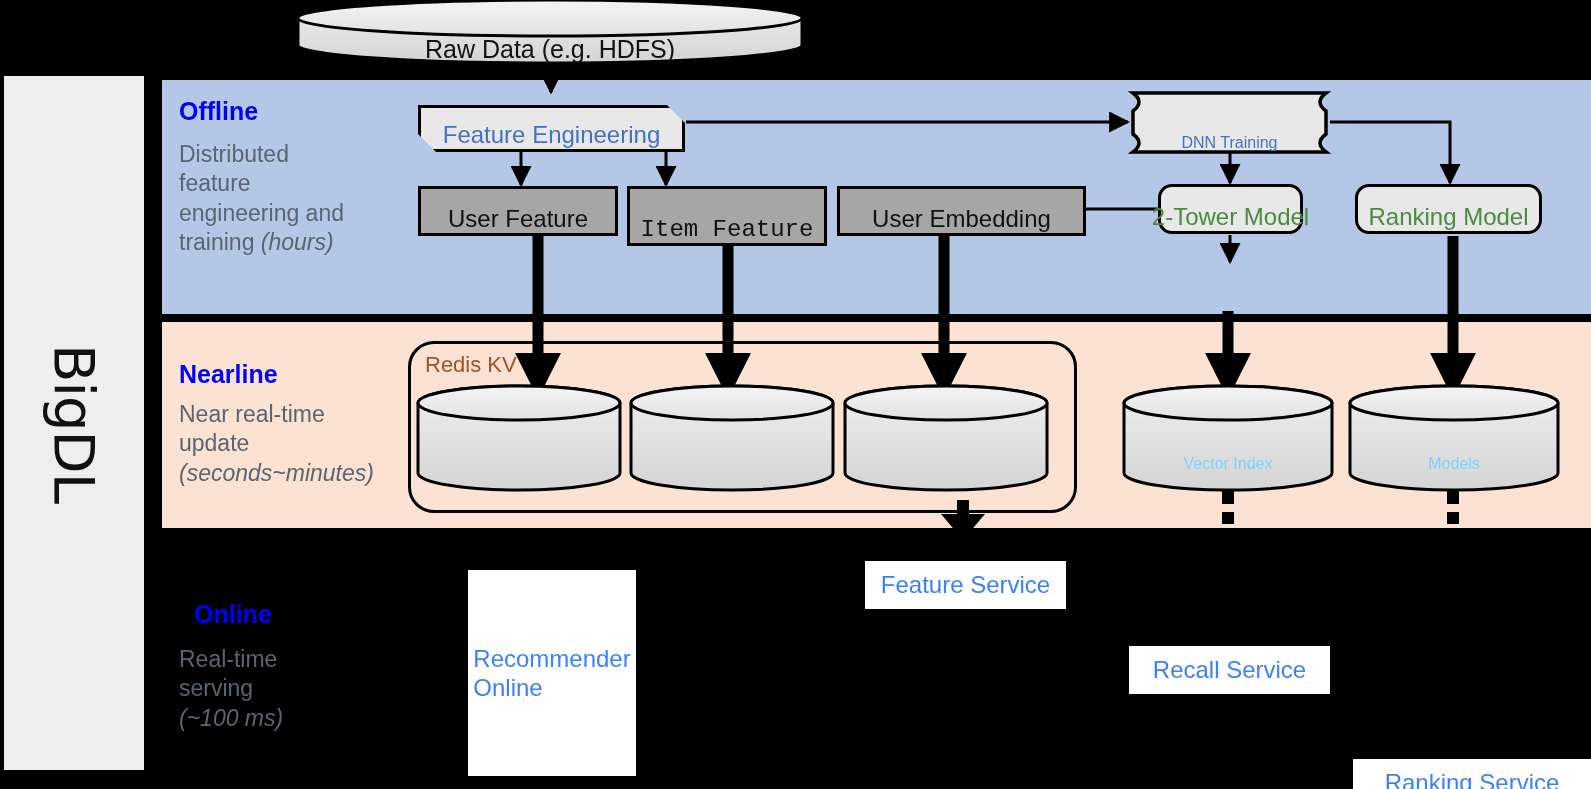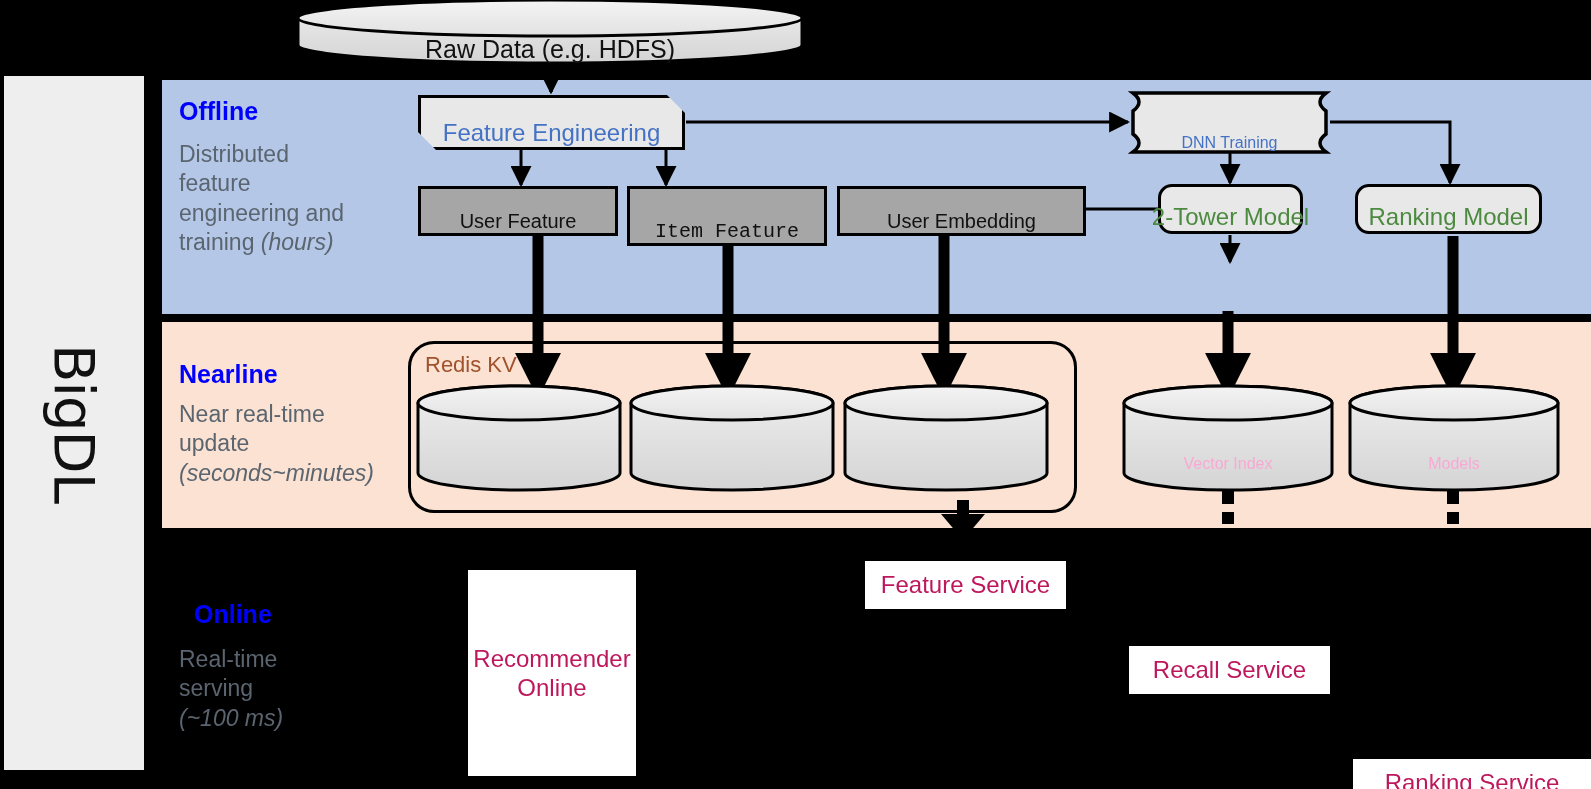--- a/index.html
+++ b/index.html
@@ -27,36 +27,36 @@
   #lbl-nearline{left:179px;top:360px;}
   #sub-nearline{left:179px;top:400px;width:250px;}
   #lbl-online{left:194px;top:600px;}
   #sub-online{left:179px;top:645px;width:230px;}
 
   
   .node{position:absolute;box-sizing:border-box;display:flex;align-items:flex-end;
         justify-content:center;text-align:center;white-space:nowrap;}
 
   
-  .box-gray{background:#a6a6a6;border:3px solid #000;color:#111;font-size:20px;}
+  .box-gray{background:#a6a6a6;border:3px solid #000;color:#111;font-size:24px;}
   
   .box-proc{background:#e8e8e8;border:3px solid #000;font-size:24px;}
   .txt-blue{color:#4472c4;}
   .txt-green{color:#4c8a3f;}
-  .txt-brown{color:#f9a8d4;}
+  .txt-brown{color:#7dd3fc;}
 
   .rounded{border-radius:14px;}
 
   
   #n-featureeng{clip-path:polygon(0 0, calc(100% - 18px) 0, 100% 18px, 100% 100%, 18px 100%, 0 calc(100% - 18px));}
 
   
   .note{position:absolute;}
   .note .lbl{position:absolute;inset:0;display:flex;align-items:center;justify-content:center;
-             text-align:center;color:#be185d;font-size:24px;line-height:1.22;padding:0 10px;box-sizing:border-box;border-radius:24px;}
+             color:#3b82f6;font-size:24px;line-height:1.22;padding:0 10px;box-sizing:border-box;border-radius:24px;}
 
   
   #wires{position:absolute;left:0;top:0;width:1591px;height:789px;pointer-events:none;}
 
   
   #redis-box{position:absolute;left:408px;top:341px;width:663px;height:166px;
              border:3px solid #000;border-radius:26px;background:transparent;}
   #redis-lbl{position:absolute;left:425px;top:352px;color:#a0522d;font-size:22px;}
 </style>
 </head>
@@ -178,21 +178,21 @@
     <path d="M600 760 L636 760 L636 776 z" fill="#d0d0d0" stroke="#000" stroke-width="2"></path>
     <path d="M1052 602 L1066 602 L1066 609 z" fill="#d0d0d0" stroke="#000" stroke-width="1.5"></path>
     <path d="M1316 687 L1330 687 L1330 694 z" fill="#d0d0d0" stroke="#000" stroke-width="1.5"></path>
     <path d="M1576 760 L1590 760 L1590 767 z" fill="#d0d0d0" stroke="#000" stroke-width="1.5"></path>
   </svg>
 
   <div class="node" id="n-rawdata" style="left:298px;top:20px;width:504px;height:44px;color:#111;font-size:25px;">
     <span>Raw Data (e.g. HDFS)</span>
   </div>
 
-  <div class="node box-proc" id="n-featureeng" style="left:418px;top:95px;width:267px;height:55px;">
+  <div class="node box-proc" id="n-featureeng" style="left:418px;top:105px;width:267px;height:47px;">
     <span class="txt-blue">Feature Engineering</span>
   </div>
 
   <div class="node" id="n-dnn" style="left:1133px;top:93px;width:193px;height:59px;">
     <span class="txt-blue">DNN Training</span>
   </div>
 
   <div class="node box-gray" style="left:418px;top:186px;width:200px;height:50px;">
     <span>User Feature</span>
   </div>

